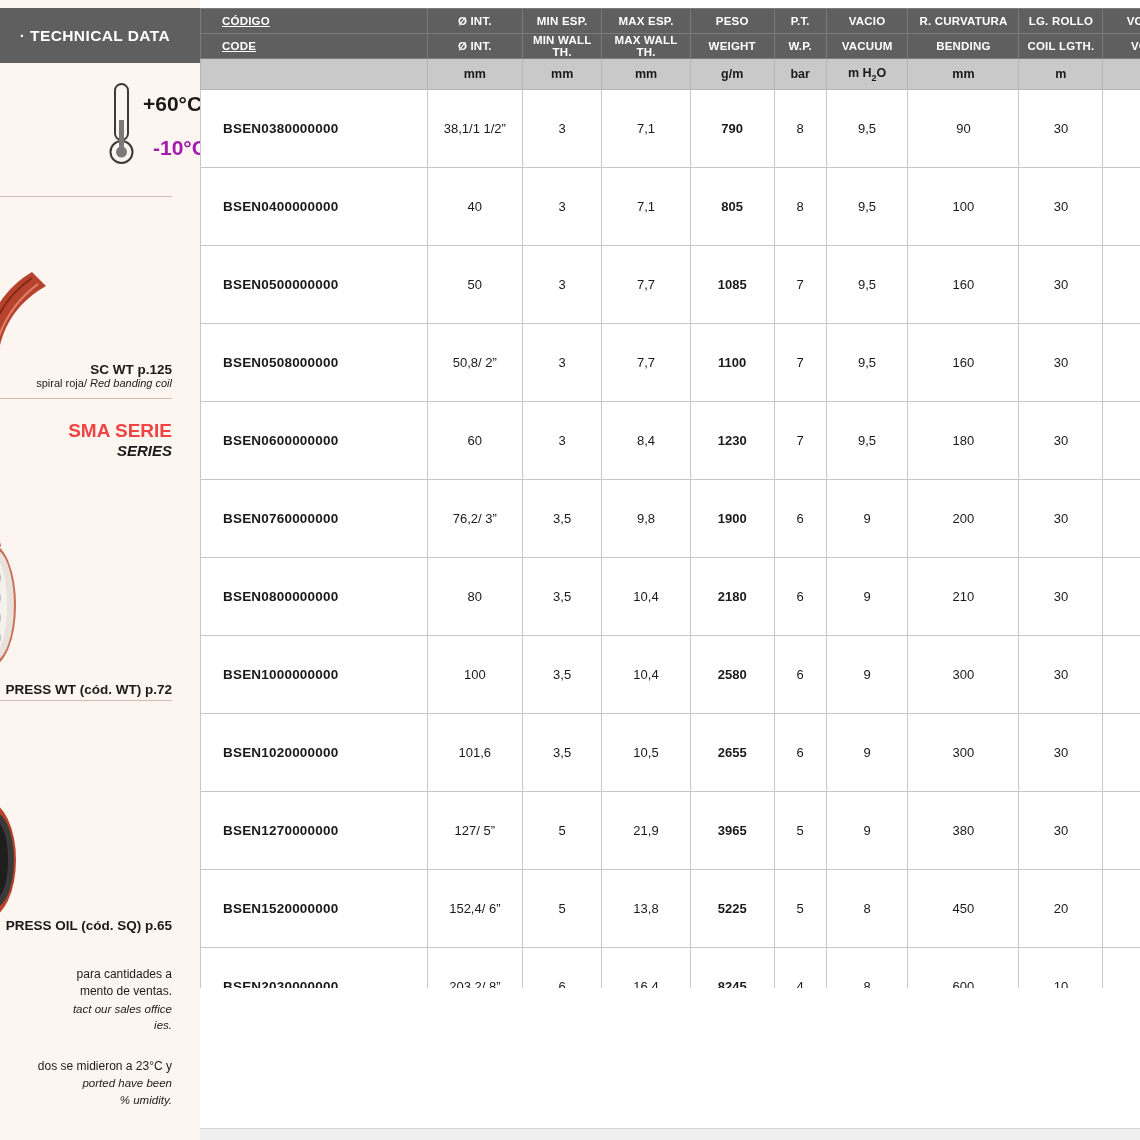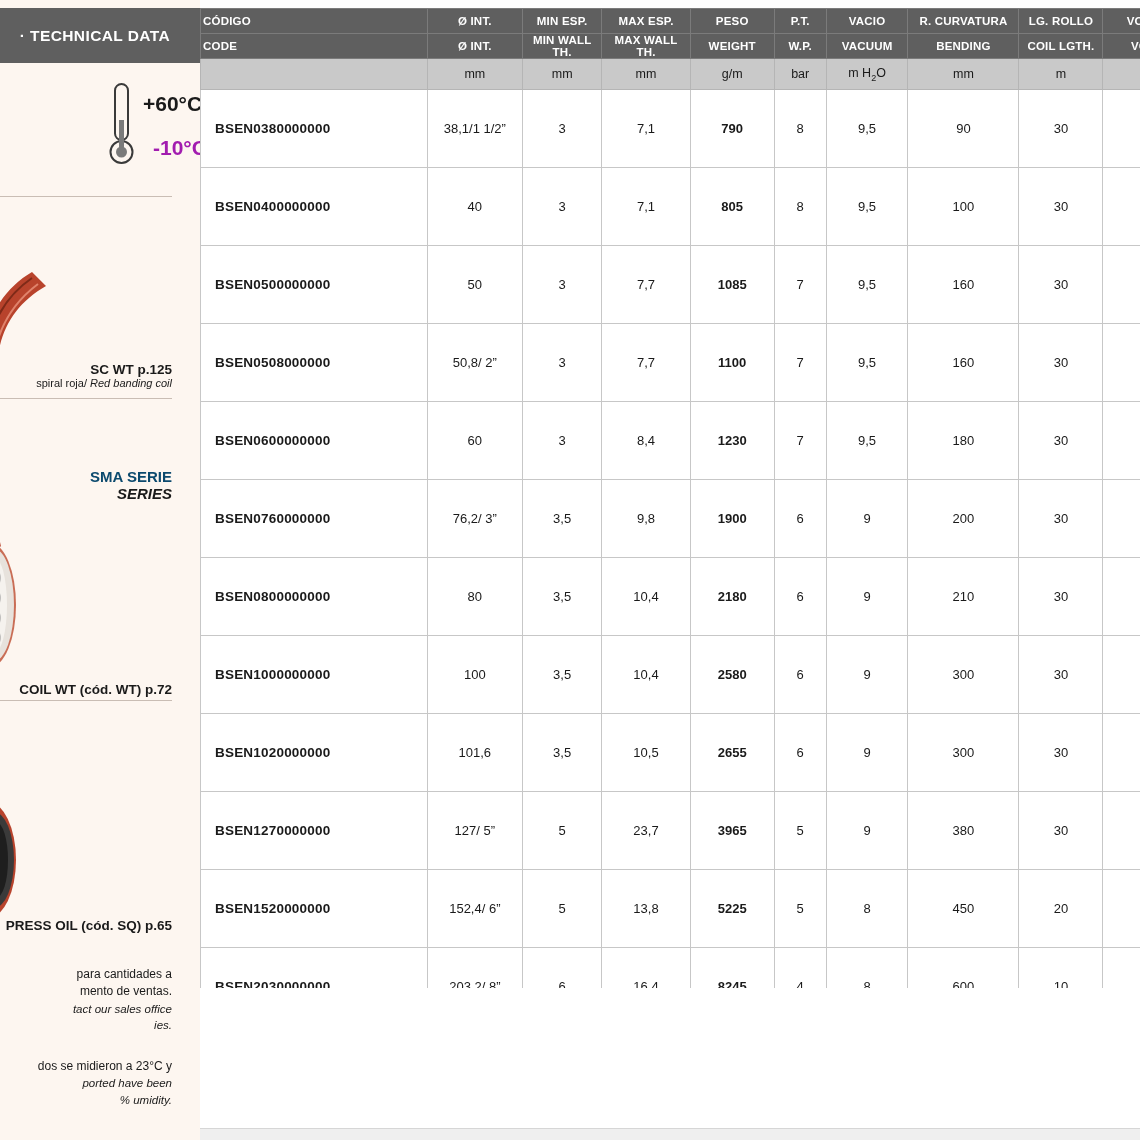--- a/index.html
+++ b/index.html
@@ -82,21 +82,21 @@
   .cap-block { position: absolute; left: 0; width: 172px; text-align: right; }
   .cap-title { font-size: 13.5px; font-weight: bold; color: #1a1a1a; }
   .cap-sub { font-size: 11px; color: #1a1a1a; }
   .cap-sub i { font-style: italic; }
 
   .cap1 { top: 362px; }
   .cap2 { top: 682px; }
   .cap3 { top: 918px; }
 
   .serie-block { position: absolute; left: 0; width: 172px; top: 420px; text-align: right; }
-  .serie-1 { font-size: 15px; font-weight: bold; color: #0c4a6e; margin-top: 48px; }
+  .serie-1 { font-size: 19px; font-weight: bold; color: #ef4444; }
   .serie-2 { font-size: 15px; font-style: italic; font-weight: bold; color: #1a1a1a; }
 
   .notes { position: absolute; left: 0; width: 172px; text-align: right; }
   .notes-1 { top: 966px; }
   .notes-2 { top: 1058px; }
   .note-es { font-size: 12px; color: #1a1a1a; line-height: 1.45; }
   .note-en { font-size: 11.5px; color: #1a1a1a; line-height: 1.45; font-style: italic; }
 
   
   .table-wrap {
@@ -122,34 +122,34 @@
   thead tr.h1 th, thead tr.h2 th {
     background: #5f5f5f;
     color: #ffffff;
     font-size: 11.5px;
     font-weight: bold;
     letter-spacing: .2px;
     height: 24px;
     border-color: #7b7b7b;
     padding: 0 2px;
   }
-  thead tr.h1 th.code-col, thead tr.h2 th.code-col { text-align: left; padding-left: 2px; }
+  thead tr.h1 th.code-col, thead tr.h2 th.code-col { text-align: left; padding-left: 21px; text-decoration: underline; }
   thead tr.units th {
     background: #c9c9c9;
     color: #1a1a1a;
     font-size: 12.5px;
-    font-weight: normal;
+    font-weight: bold;
     height: 28px;
     border-color: #b5b5b5;
     margin-top: 19px;
   }
   tbody td { height: 75px; font-size: 13px; }
   tbody td.code {
     text-align: left;
-    padding-left: 14px;
+    padding-left: 22px;
     font-weight: bold;
     font-size: 13.5px;
     letter-spacing: .2px;
   }
   tbody td.weight { font-weight: bold; }
   sub { font-size: 9px; }
 
   
   .bottom-bar {
     position: absolute;
@@ -225,21 +225,21 @@
           <path d="M22 56 C 46 68, 46 88, 22 100"></path>
           <path d="M22 76 C 46 88, 46 108, 22 118"></path>
         </g>
         <path d="M6 62 C 10 20, 22 6, 40 2" fill="none" stroke="#b8432c" stroke-width="9"></path>
       </svg>
     </div>
 
     <div class="rule r3"></div>
 
     <div class="cap-block cap2">
-      <div class="cap-title">COIL WT (cód. WT) p.72</div>
+      <div class="cap-title">PRESS WT (cód. WT) p.72</div>
     </div>
 
     <div class="hose-img hose3">
       <svg width="190" height="120" viewBox="0 0 190 120">
         <ellipse cx="28" cy="60" rx="28" ry="58" fill="#b8432c"></ellipse>
         <ellipse cx="34" cy="60" rx="20" ry="48" fill="#3a3a3a"></ellipse>
         <ellipse cx="36" cy="60" rx="12" ry="38" fill="#1e1e1e"></ellipse>
         <path d="M6 56 C 10 22, 20 8, 36 4" fill="none" stroke="#d4795f" stroke-width="6"></path>
       </svg>
     </div>
@@ -419,21 +419,21 @@
           <td>6</td>
           <td>9</td>
           <td>300</td>
           <td>30</td>
           <td>0,942</td>
         </tr>
         <tr>
           <td class="code">BSEN1270000000</td>
           <td>127/ 5”</td>
           <td>5</td>
-          <td>23,7</td>
+          <td>21,9</td>
           <td class="weight">3965</td>
           <td>5</td>
           <td>9</td>
           <td>380</td>
           <td>30</td>
           <td>1,556</td>
         </tr>
         <tr>
           <td class="code">BSEN1520000000</td>
           <td>152,4/ 6”</td>

